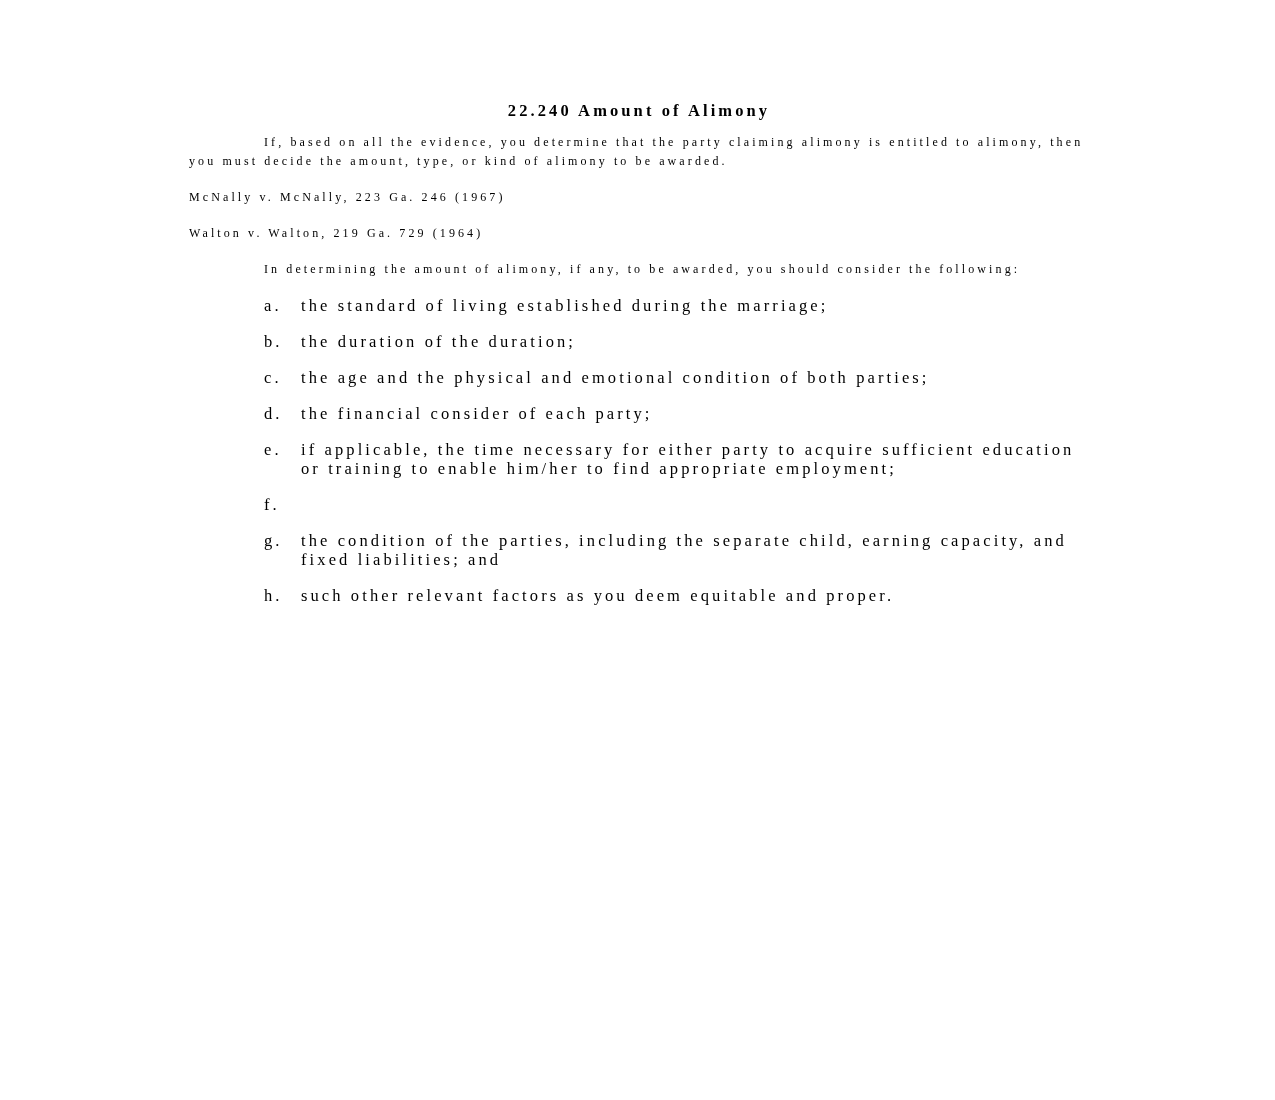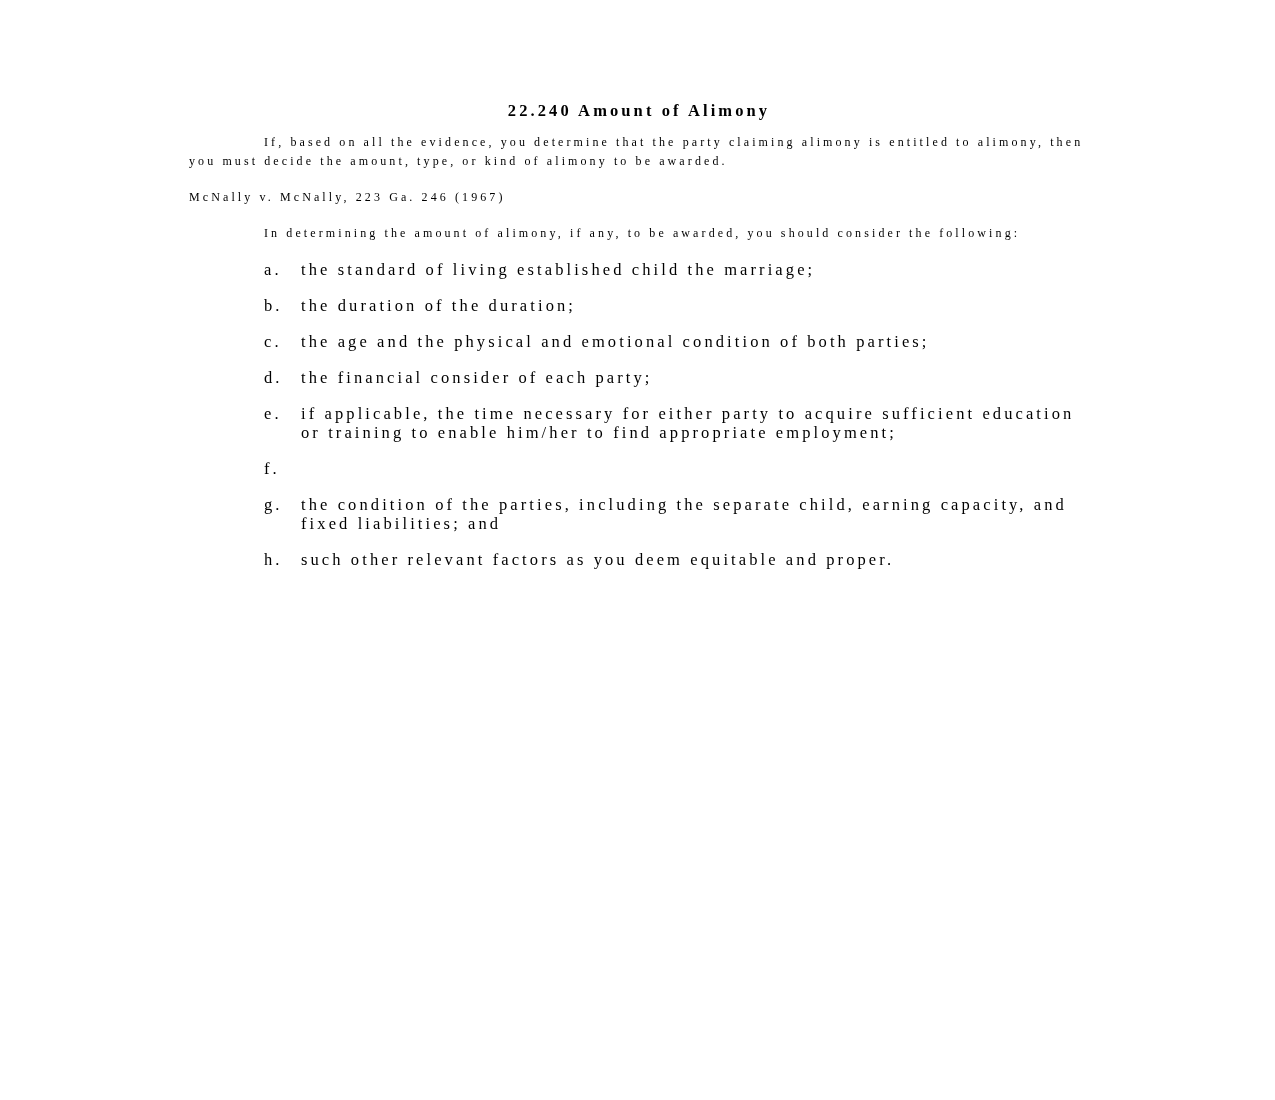--- a/index.html
+++ b/index.html
@@ -56,27 +56,28 @@
 <body>
 
 <div class="page">
 
   <h1 class="doc-title">22.240 Amount of Alimony</h1>
 
   <p class="para first-line-indent">If, based on all the evidence, you determine that the party claiming alimony is entitled to alimony, then you must decide the amount, type, or kind of alimony to be awarded.</p>
 
   <p class="para">McNally v. McNally, 223 Ga. 246 (1967)</p>
 
+  <p class="para">Walton v. Walton, 219 Ga. 729 (1964)</p>
 
   <p class="para first-line-indent">In determining the amount of alimony, if any, to be awarded, you should consider the following:</p>
 
   <ol class="factors">
     <li class="factor">
       <span class="factor-label">a.</span>
-      <span class="factor-text">the standard of living established child the marriage;</span>
+      <span class="factor-text">the standard of living established during the marriage;</span>
     </li>
     <li class="factor">
       <span class="factor-label">b.</span>
       <span class="factor-text">the duration of the duration;</span>
     </li>
     <li class="factor">
       <span class="factor-label">c.</span>
       <span class="factor-text">the age and the physical and emotional condition of both parties;</span>
     </li>
     <li class="factor">

